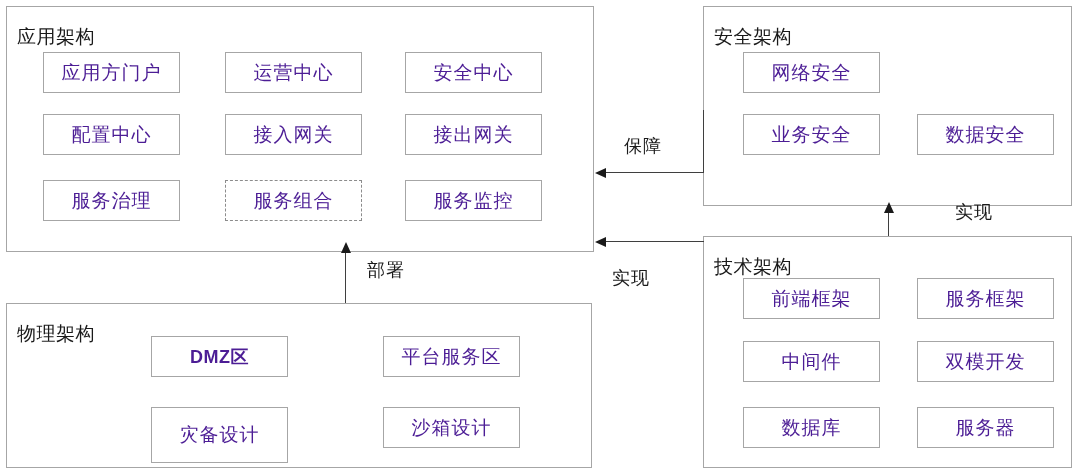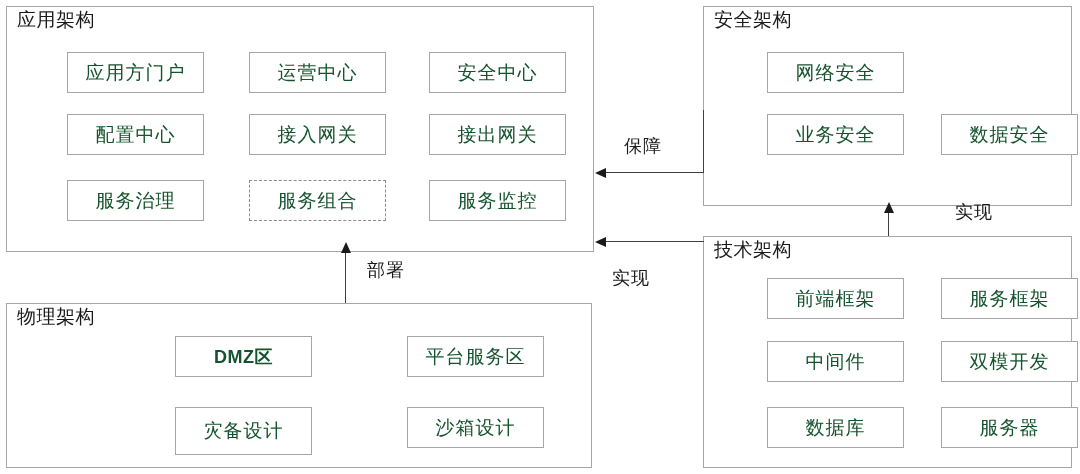--- a/index.html
+++ b/index.html
@@ -19,42 +19,41 @@
   
   .group {
     position: absolute;
     border: 1px solid #a6a6a6;
     background: #ffffff;
     box-sizing: border-box;
   }
   .group-title {
     position: absolute;
     left: 10px;
-    top: 1px;
+    top: 18px;
     font-size: 19px;
     line-height: 24px;
     color: #1a1a1a;
     white-space: nowrap;
     letter-spacing: 0.5px;
   }
 
   
   .node {
     position: absolute;
     border: 1px solid #a6a6a6;
     background: #ffffff;
     box-sizing: border-box;
     display: flex;
     align-items: center;
     justify-content: center;
     font-size: 19px;
-    color: #14532d;
+    color: #4c1d95;
     letter-spacing: 1px;
     white-space: nowrap;
-    margin-left: 24px;
   }
   .node.dashed {
     border: 1px dashed #8c8c8c;
   }
   .node.bold {
     font-family: "Liberation Sans", "DejaVu Sans", sans-serif;
     font-weight: bold;
     font-size: 18px;
     letter-spacing: 0.5px;
   }
@@ -133,21 +132,21 @@
     <div class="node" style="left:213px; top:104px; width:137px; height:41px;">双模开发</div>
     <div class="node" style="left:213px; top:170px; width:137px; height:41px;">服务器</div>
   </div>
 
   <div class="group" style="left:6px; top:303px; width:586px; height:165px;">
     <div class="group-title">物理架构</div>
 
     <div class="node bold" style="left:144px; top:32px; width:137px; height:41px;">DMZ区</div>
     <div class="node" style="left:376px; top:32px; width:137px; height:41px;">平台服务区</div>
 
-    <div class="node" style="left:144px; top:103px; width:137px; height:48px;text-align:center;">灾备设计</div>
+    <div class="node" style="left:144px; top:103px; width:137px; height:56px;text-align:center;">灾备设计</div>
     <div class="node" style="left:376px; top:103px; width:137px; height:41px;">沙箱设计</div>
   </div>
 
   <div class="conn-line conn-v" style="left:703px; top:110px; width:1px; height:62px;"></div>
   <div class="conn-line conn-h" style="left:606px; top:172px; width:98px; height:1px;"></div>
   <div class="arrow arrow-left" style="left:595px; top:168px;"></div>
   <div class="conn-label" style="left:624px; top:134px;">保障</div>
 
   <div class="conn-line conn-h" style="left:606px; top:241px; width:98px; height:1px;"></div>
   <div class="arrow arrow-left" style="left:595px; top:237px;"></div>

